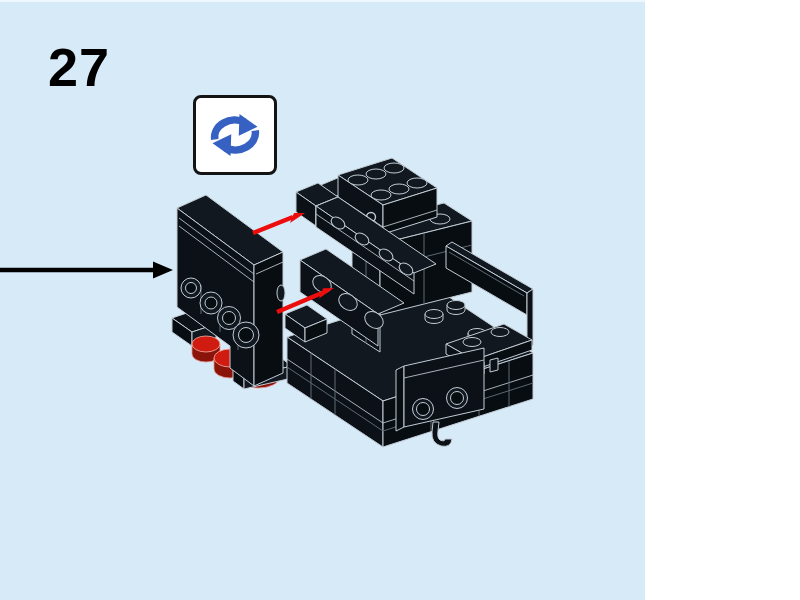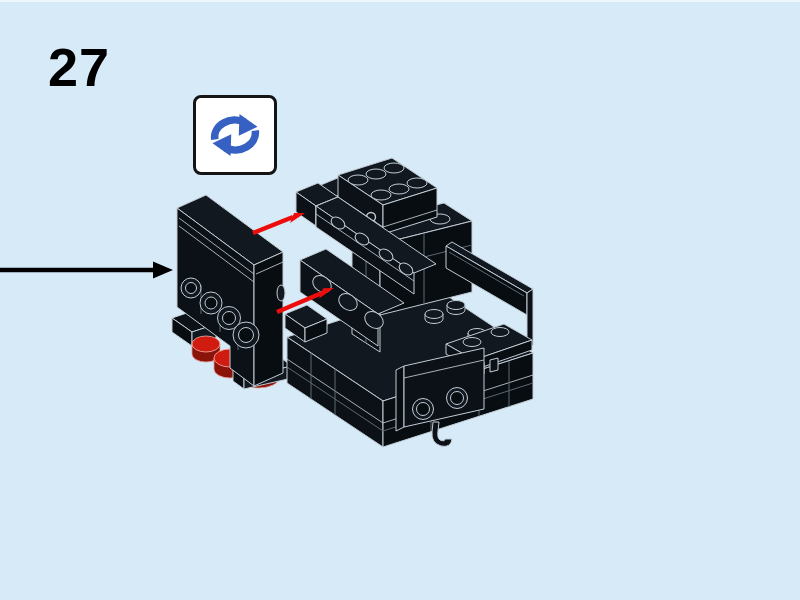--- a/index.html
+++ b/index.html
@@ -4,21 +4,21 @@
 <style>
   :root{
     --bg:#d7eaf8; --brick:#0c1117; --brick2:#11181f; --brick3:#080d12;
     --edge:#c2ccd5; --edgedim:#5d6873; --red:#d01c10; --reddark:#8a130a;
     --arrowred:#ee0d0d; --iconblue:#3661c3; --ink:#000000; --iconbox:#ffffff; --iconborder:#141414;
   }
   *{margin:0;padding:0;box-sizing:border-box;}
   html,body{width:800px;height:600px;overflow:hidden;}
   body{font-family:"Liberation Sans", sans-serif; background:#ffffff;}
   .page{
-    position:relative;width:800px;height:600px;background:var(--bg);
+    position:relative;width:645px;height:600px;background:var(--bg);
     border-top:2px solid #eef7fd;
   }
   .step-number{
     position:absolute;left:48px;top:38px;
     font-size:54px;font-weight:bold;color:var(--ink);
     letter-spacing:1px;line-height:1;
   }
   .rotate-box{
     position:absolute;left:193px;top:93px;width:84px;height:80px;
     background:var(--iconbox);border:3px solid var(--iconborder);border-radius:8px;

